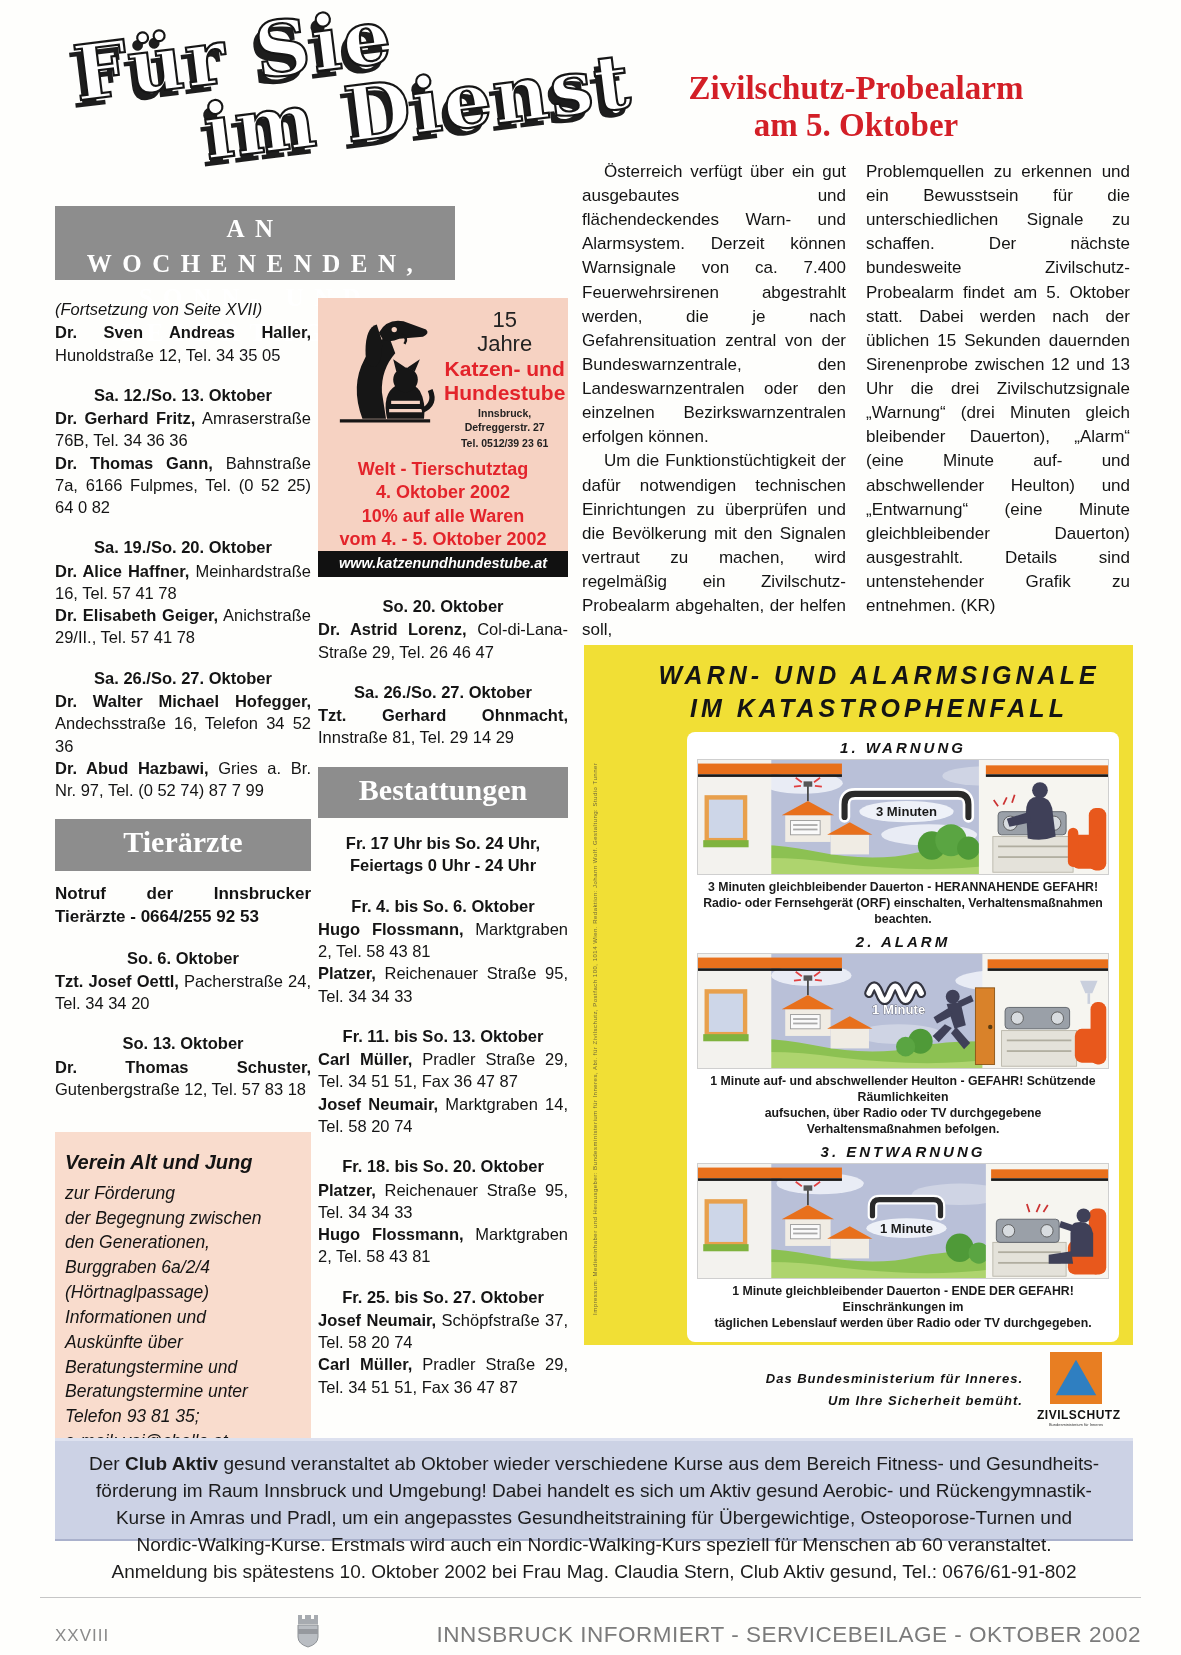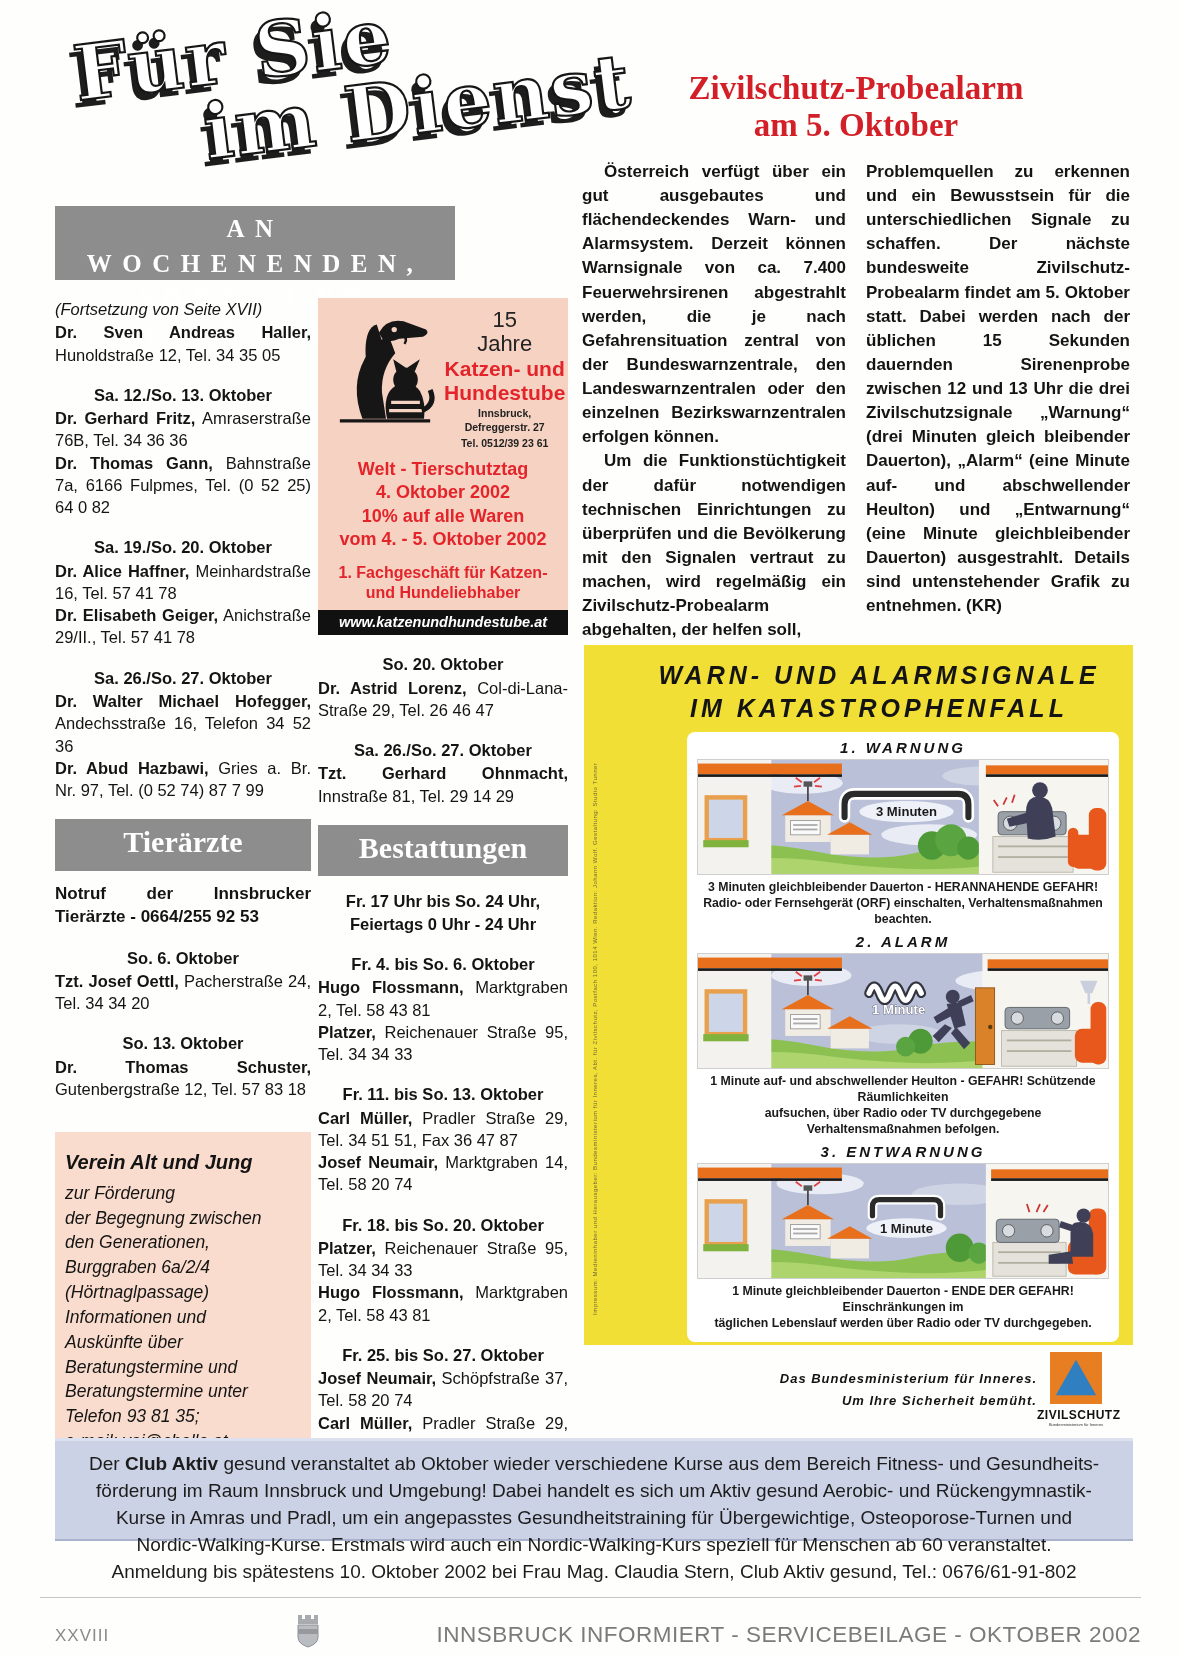--- a/index.html
+++ b/index.html
@@ -46,34 +46,34 @@
   .ad-claim{color:#e3242b;font-weight:bold;font-size:16px;text-align:center;line-height:1.2;margin-top:12px;padding-bottom:8px;}
   #ad-url{background:#111;color:#fff;font-style:italic;font-weight:bold;font-size:14.5px;
         text-align:center;padding:3px 0;margin:0 -8px;}
 
   
   #article{position:absolute;left:582px;top:70px;width:548px;}
   #article h1{font-family:"Liberation Serif",serif;color:#d31f27;font-size:33px;line-height:1.12;
         text-align:center;margin:0 0 16px;font-weight:bold;}
   #article .cols{display:flex;gap:20px;}
   #article .acol{width:264px;font-size:17px;line-height:1.42;text-align:justify;}
-  #article .acol p{margin:0;font-weight:bold;}
+  #article .acol p{margin:0;}
   #article .acol p.ind{text-indent:1.3em;}
 
   
   #graphic{position:absolute;left:584px;top:645px;width:549px;height:700px;background:#f1df35;box-sizing:border-box;padding-left:41px;}
   #impressum{position:absolute;left:8px;top:30px;height:640px;writing-mode:vertical-rl;
         transform:rotate(180deg);font-size:6px;color:#70683a;letter-spacing:.5px;}
   #graphic-header{padding-top:14px;text-align:center;font-weight:bold;font-style:italic;
         font-size:25px;letter-spacing:4px;line-height:1.3;color:#141414;}
   #gpanel{background:#fff;border-radius:8px;margin:8px 14px 0 62px;padding:4px 10px 6px;}
   .sig-title{font-weight:bold;font-style:italic;font-size:15px;letter-spacing:3px;text-align:center;margin:3px 0;}
   .scene{display:block;width:100%;height:116px;border:1px solid #cfcfcf;box-sizing:border-box;}
   .sig-caption{font-weight:bold;font-size:12.3px;line-height:1.32;text-align:center;margin:4px 0 5px;color:#1a1a1a;}
-  #ministry{display:flex;justify-content:flex-end;align-items:center;margin:10px 18px 0 62px;}
+  #ministry{display:flex;justify-content:flex-end;align-items:center;gap:14px;margin:10px 18px 0 62px;}
   #ministry-text{font-weight:bold;font-style:italic;font-size:13px;letter-spacing:1px;
         line-height:1.7;text-align:right;color:#141414;}
   #zlogo{width:78px;text-align:center;}
   #zlogo .zl-label{font-weight:bold;font-size:12px;letter-spacing:.5px;color:#111;}
   #zlogo .zl-sub{font-size:4px;color:#333;}
 
   
   #club{position:absolute;left:55px;top:1438px;width:1078px;height:103px;background:#ccd2e5;
         border-top:3px solid #dde1ef;border-bottom:2px solid #aab1cc;box-sizing:border-box;
         text-align:center;font-size:19px;line-height:1.42;color:#1c1c1c;padding-top:10px;}
@@ -163,24 +163,20 @@
           <div class="ad-title">Hundestube</div>
           <div class="ad-addr">Innsbruck, Defreggerstr. 27</div>
           <div class="ad-addr">Tel. 0512/39 23 61</div>
         </div>
       </div>
       <div class="ad-promo">
         <div>Welt - Tierschutztag</div>
         <div>4. Oktober 2002</div>
         <div>10% auf alle Waren</div>
         <div>vom 4. - 5. Oktober 2002</div>
-      </div>
-      <div class="ad-claim">
-        <div>1. Fachgeschäft für Katzen-</div>
-        <div>und Hundeliebhaber</div>
       </div>
       <div id="ad-url">www.katzenundhundestube.at</div>
     </div>
 
     <p class="date-h">So. 20. Oktober</p>
     <p class="entry"><b>Dr. Astrid Lorenz,</b><span> Col-di-Lana-Straße 29, Tel. 26 46 47</span></p>
 
     <p class="date-h">Sa. 26./So. 27. Oktober</p>
     <p class="entry"><b>Tzt. Gerhard Ohnmacht,</b><span> Innstraße 81, Tel. 29 14 29</span></p>
 

